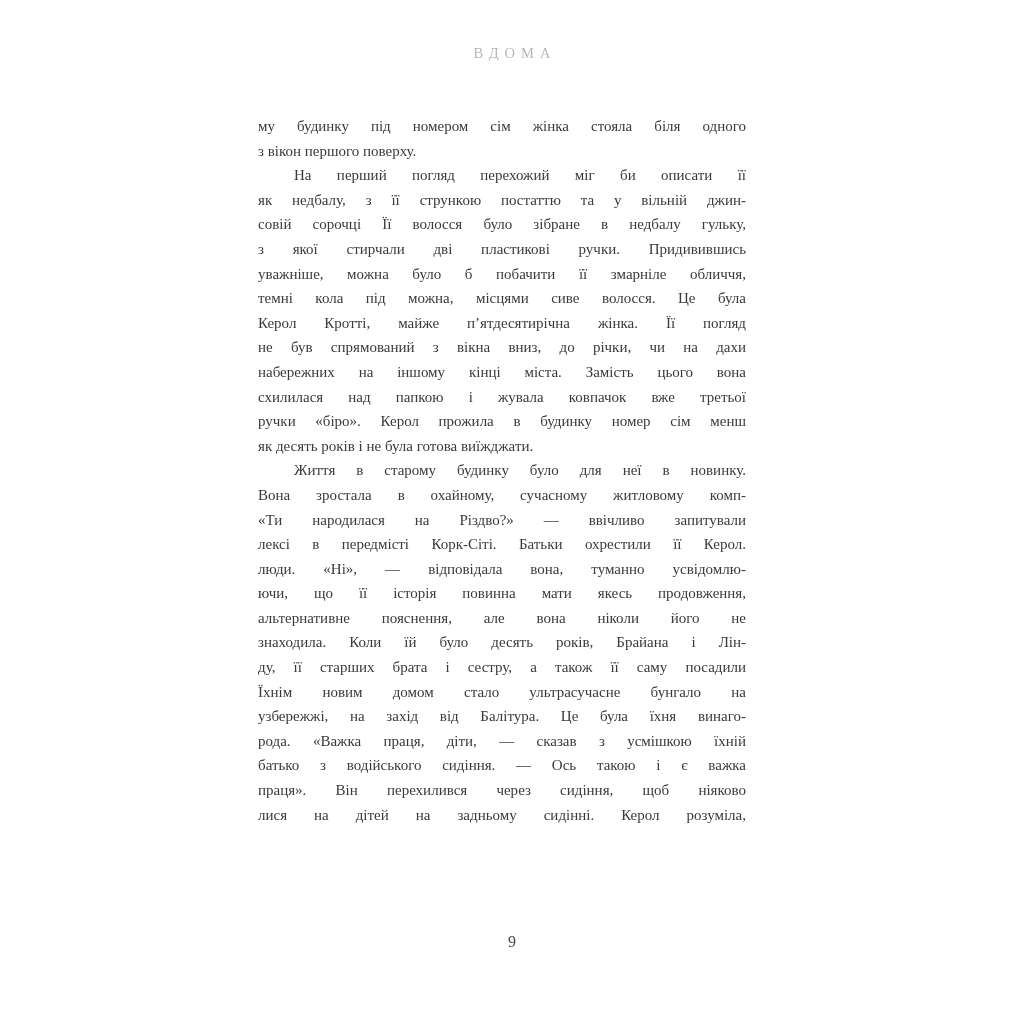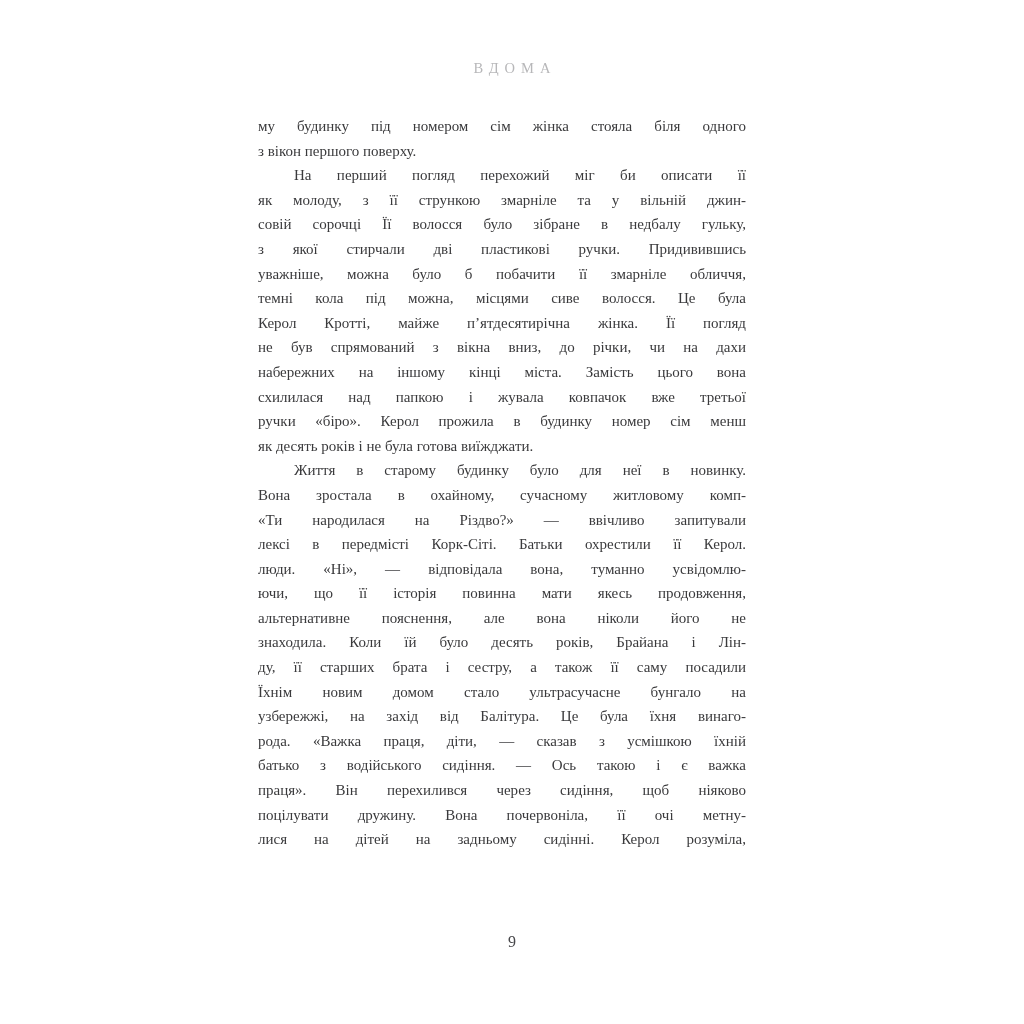--- a/index.html
+++ b/index.html
@@ -10,21 +10,21 @@
   .book-page {
     position: relative;
     width: 1024px;
     height: 1024px;
     background: #ffffff;
     font-family: "Liberation Serif", "DejaVu Serif", serif;
     overflow: hidden;
   }
   .running-header {
     position: absolute;
-    top: 60px;
+    top: 45px;
     left: 0;
     width: 100%;
     text-align: center;
     font-size: 14.5px;
     letter-spacing: 6px;
     text-indent: 6px; 
     color: #b7b7b9;
     font-weight: 400;
   }
   .body-text {
@@ -61,21 +61,21 @@
 </head>
 <body>
 
 <div class="book-page">
   <div class="running-header">ВДОМА</div>
 
   <div class="body-text">
       <div class="line">му будинку під номером сім жінка стояла біля одного</div>
       <div class="line para-end">з вікон першого поверху.</div>
       <div class="line indent">На перший погляд перехожий міг би описати її</div>
-      <div class="line">як молоду, з її стрункою змарніле та у вільній джин-</div>
+      <div class="line">як недбалу, з її стрункою постаттю та у вільній джин-</div>
       <div class="line">совій сорочці Її волосся було зібране в недбалу гульку,</div>
       <div class="line">з якої стирчали дві пластикові ручки. Придивившись</div>
       <div class="line">уважніше, можна було б побачити її змарніле обличчя,</div>
       <div class="line">темні кола під можна, місцями сиве волосся. Це була</div>
       <div class="line">Керол Кротті, майже п’ятдесятирічна жінка. Її погляд</div>
       <div class="line">не був спрямований з вікна вниз, до річки, чи на дахи</div>
       <div class="line">набережних на іншому кінці міста. Замість цього вона</div>
       <div class="line">схилилася над папкою і жувала ковпачок вже третьої</div>
       <div class="line">ручки «біро». Керол прожила в будинку номер сім менш</div>
       <div class="line para-end">як десять років і не була готова виїжджати.</div>
@@ -86,18 +86,17 @@
       <div class="line">люди. «Ні», — відповідала вона, туманно усвідомлю-</div>
       <div class="line">ючи, що її історія повинна мати якесь продовження,</div>
       <div class="line">альтернативне пояснення, але вона ніколи його не</div>
       <div class="line">знаходила. Коли їй було десять років, Брайана і Лін-</div>
       <div class="line">ду, її старших брата і сестру, а також її саму посадили</div>
       <div class="line">Їхнім новим домом стало ультрасучасне бунгало на</div>
       <div class="line">узбережжі, на захід від Балітура. Це була їхня винаго-</div>
       <div class="line">рода. «Важка праця, діти, — сказав з усмішкою їхній</div>
       <div class="line">батько з водійського сидіння. — Ось такою і є важка</div>
       <div class="line">праця». Він перехилився через сидіння, щоб ніяково</div>
-      <div class="line">поцілувати дружину. Вона почервоніла, її очі метну-</div>
       <div class="line">лися на дітей на задньому сидінні. Керол розуміла,</div>
     </div>
 
   <div class="page-number">9</div>
 </div>
 
 </body></html>

